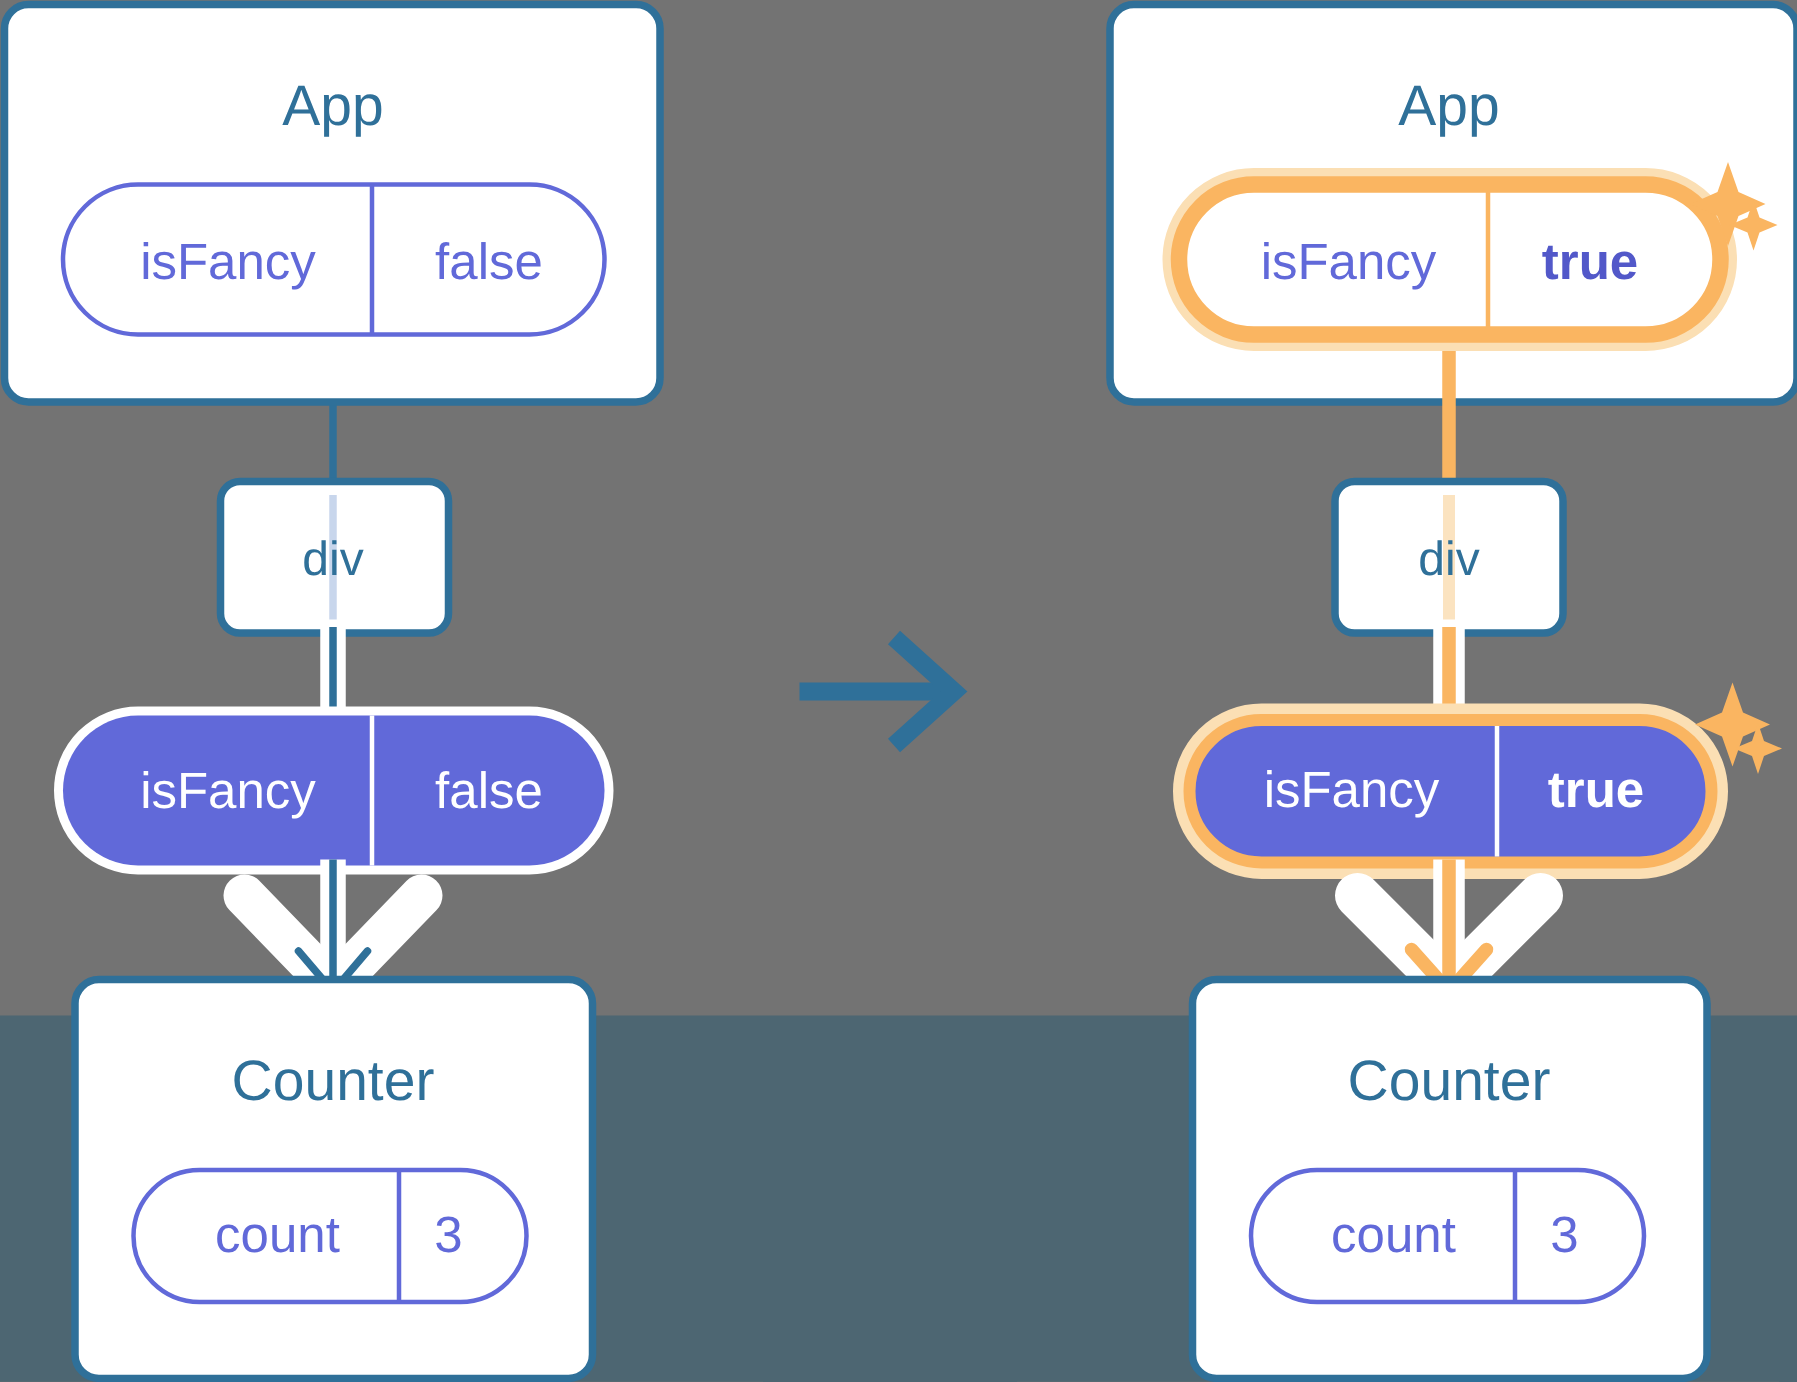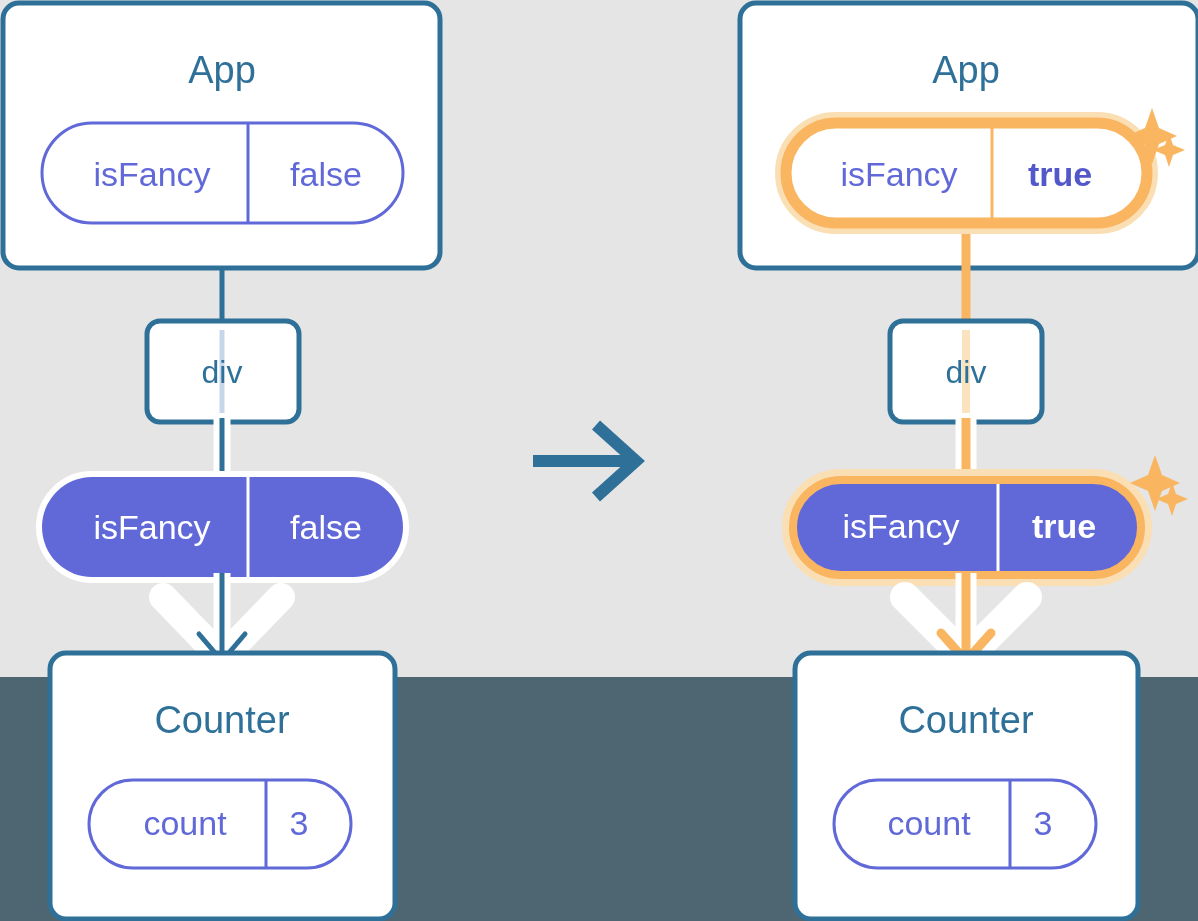--- a/index.html
+++ b/index.html
@@ -11,21 +11,21 @@
   body {
     width: 1198px;
     height: 921px;
     overflow: hidden;
     font-family: "Liberation Sans", sans-serif;
   }
   #stage {
     position: relative;
     width: 1198px;
     height: 677px;
-    background: #e5e5e5;
+    background: #737373;
   }
   #stage svg.layer {
     position: absolute;
     left: 0;
     top: 0;
     width: 1198px;
     height: 921px;
     overflow: visible;
   }
   .card-title {

